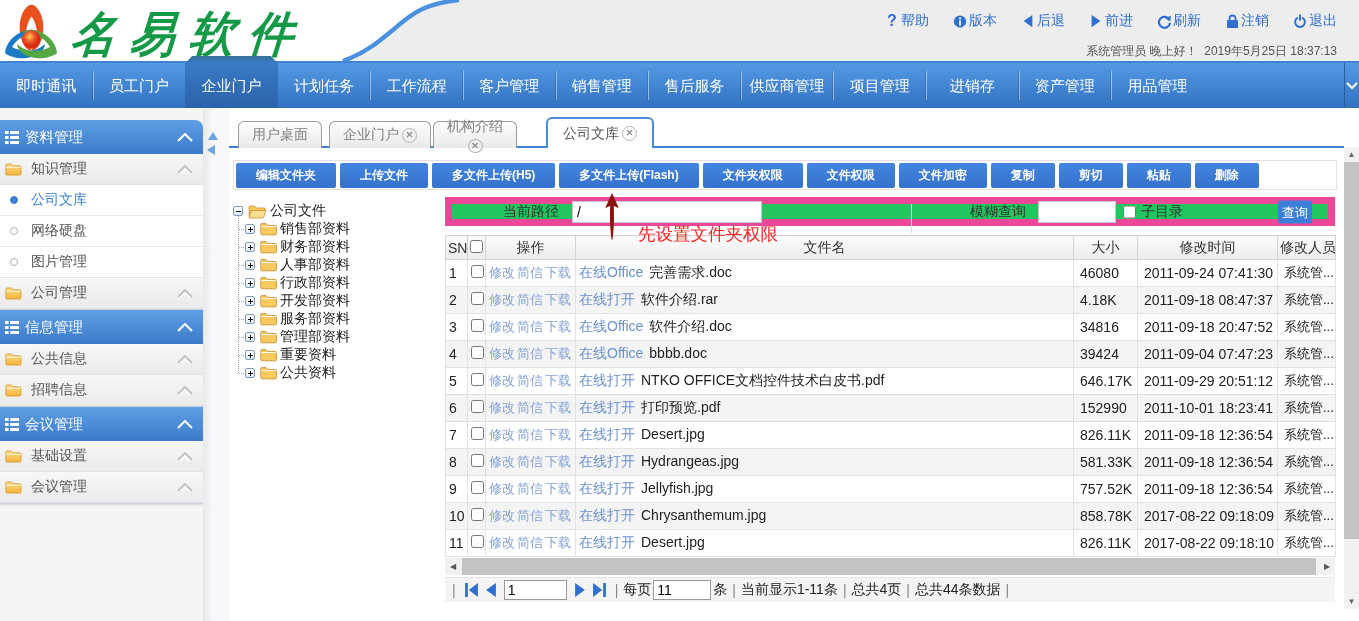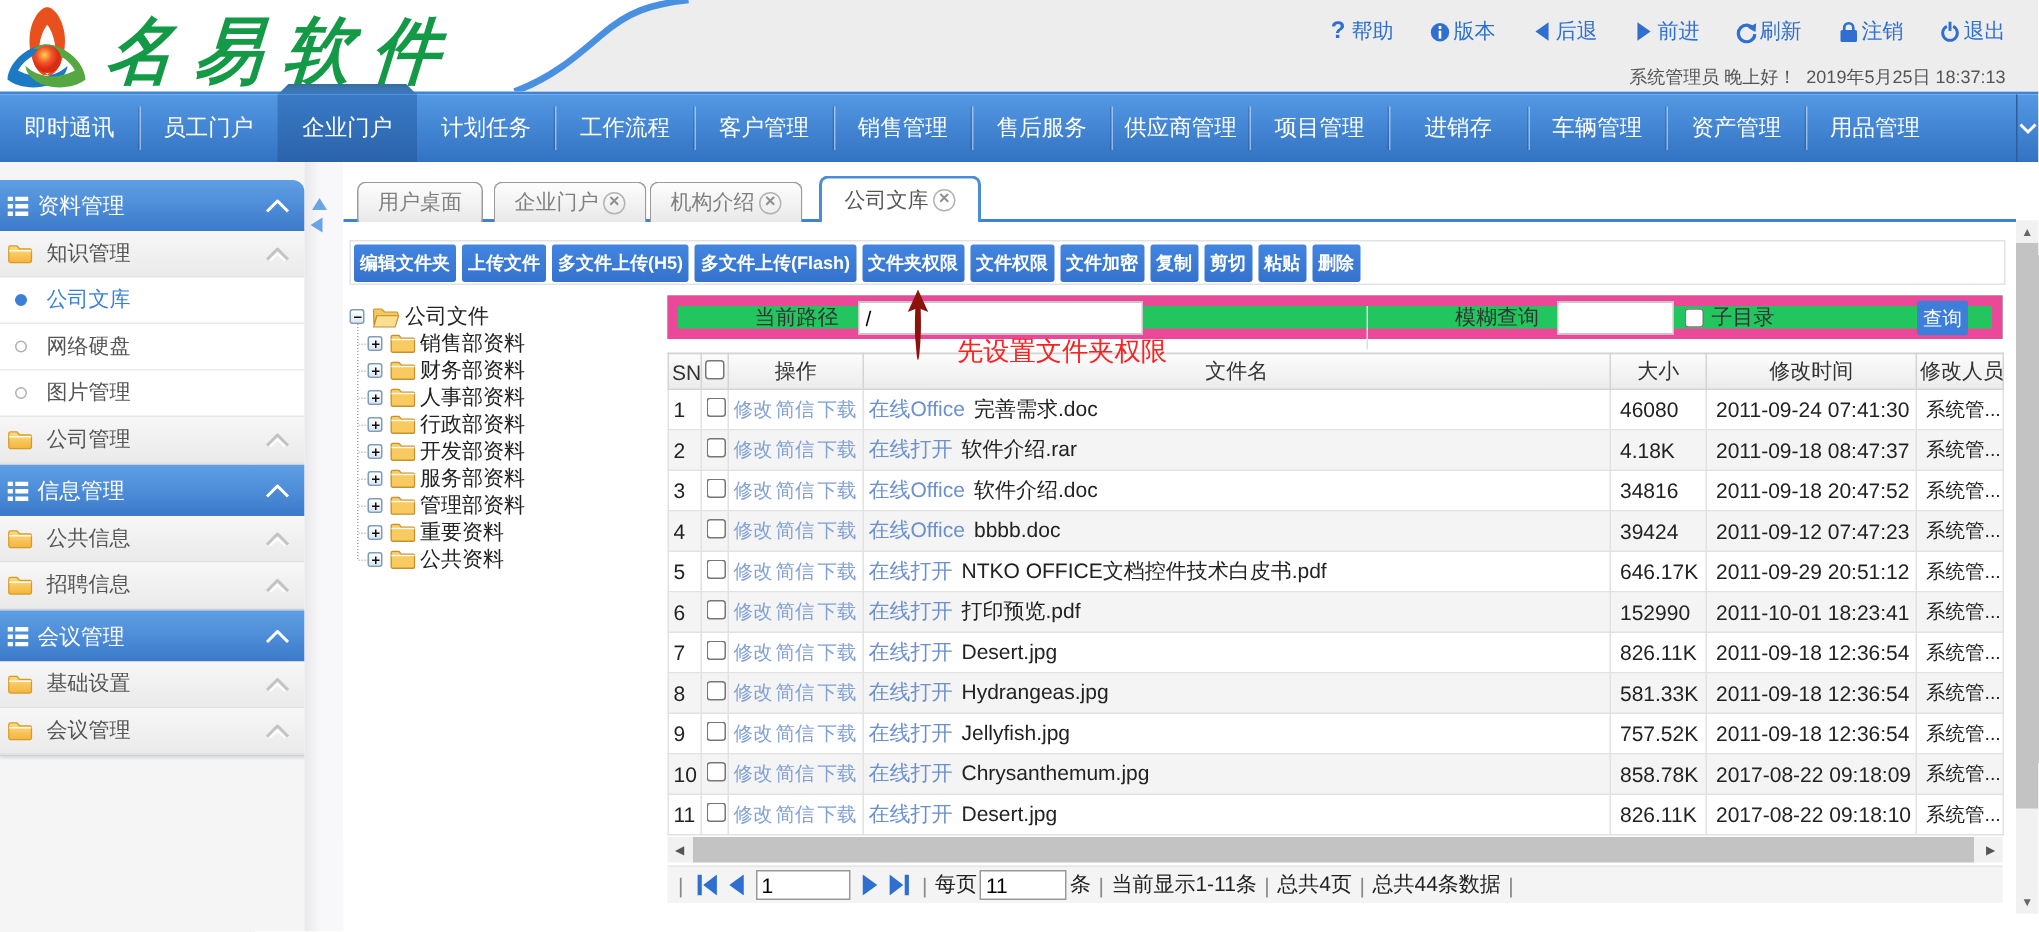--- a/index.html
+++ b/index.html
@@ -49,21 +49,21 @@
 
 
 .tabbar { position:absolute; left:0; top:9px; width:1115px; height:33px; }
 .tabbar .baseline { position:absolute; left:0; right:0; top:29px; height:2px; background:#3f82d4; }
 .tab { position:absolute; top:4px; height:27px; border:1px solid #9a9a9a; border-bottom:none; border-radius:6px 6px 0 0; background:linear-gradient(#fdfdfd,#e9e9e9); color:#808080; font-size:14px; display:flex; align-items:center; justify-content:center; gap:3px; padding:0 13px; cursor:pointer; }
 .tab.active { top:0; height:31px; background:#fff; border:2px solid #4a8cda; border-bottom:none; color:#555; z-index:2; padding:0 15px; }
 .tab .close { width:15px; height:15px; border:1.5px solid #b3b3b3; border-radius:50%; color:#909090; font-size:9.5px; font-weight:bold; line-height:12px; text-align:center; display:inline-block; }
 
 
 .toolbar { position:absolute; left:4px; top:52px; width:1104px; height:30px; border:1px solid #e2e2e2; background:#fff; display:flex; align-items:center; gap:4px; padding:0 2px; }
-.tbtn { background:linear-gradient(#4285e0,#3572cc); color:#fff; font-size:12px; font-weight:bold; height:25px; line-height:25px; padding:0 4px; border-radius:2px; cursor:pointer; white-space:nowrap; }
+.tbtn { background:linear-gradient(#4285e0,#3572cc); color:#fff; font-size:12px; font-weight:bold; height:25px; line-height:25px; padding:0 20px; border-radius:2px; cursor:pointer; white-space:nowrap; }
 
 
 .tree { position:absolute; left:4px; top:94px; width:210px; font-size:14px; color:#222; }
 .tree .kids { position:relative; }
 .tree .kids::before { content:""; position:absolute; left:5px; top:-4px; bottom:9px; width:1px; background-image:linear-gradient(#9aa5ad 1px, transparent 1px); background-size:1px 2px; }
 .tnode { height:18px; display:flex; align-items:center; white-space:nowrap; position:relative; }
 .tnode.child::before { content:""; position:absolute; left:6px; top:9px; width:6px; height:1px; background-image:linear-gradient(90deg,#9aa5ad 1px, transparent 1px); background-size:2px 1px; }
 .tnode .box { width:10px; height:10px; border:1px solid #7e9db8; border-radius:2px; background:linear-gradient(#ffffff,#dde7f0); position:relative; flex:none; margin-right:2px; }
 .tnode .box::before { content:""; position:absolute; left:1.5px; right:1.5px; top:3.5px; height:1.4px; background:#111; }
 .tnode .box.plus::after { content:""; position:absolute; top:1.5px; bottom:1.5px; left:3.5px; width:1.4px; background:#111; }
@@ -201,21 +201,20 @@
     <div class="nav-item"><span>员工门户</span></div>
     <div class="nav-item active"><span>企业门户</span></div>
     <div class="nav-item"><span>计划任务</span></div>
     <div class="nav-item"><span>工作流程</span></div>
     <div class="nav-item"><span>客户管理</span></div>
     <div class="nav-item"><span>销售管理</span></div>
     <div class="nav-item"><span>售后服务</span></div>
     <div class="nav-item"><span>供应商管理</span></div>
     <div class="nav-item"><span>项目管理</span></div>
     <div class="nav-item"><span>进销存</span></div>
-    <div class="nav-item"><span>车辆管理</span></div>
     <div class="nav-item"><span>资产管理</span></div>
     <div class="nav-item"><span>用品管理</span></div>
     <div class="nav-more">
       <svg width="12" height="8" viewBox="0 0 12 8">
         <path d="M1,1 L6,6 L11,1" fill="none" stroke="#fff" stroke-width="2"></path>
       </svg>
     </div>
   </div>
 
 <div class="sidebar" id="sidebar">
@@ -396,21 +395,21 @@
 <div class="main">
   <div class="tabbar" id="tabbar">
       <div class="baseline"></div>
       <div class="tab" style="left: 9px;">
         <span>用户桌面</span>
       </div>
       <div class="tab" style="left: 100px;">
         <span>企业门户</span>
         <span class="close">✕</span>
       </div>
-      <div class="tab" style="left: 204px;">
+      <div class="tab" style="left: 204px; flex-direction: column;">
         <span>机构介绍</span>
         <span class="close">✕</span>
       </div>
       <div class="tab active" style="left: 317px;">
         <span>公司文库</span>
         <span class="close">✕</span>
       </div>
     </div>
   <div class="toolbar" id="toolbar">
       <div class="tbtn">编辑文件夹</div>
@@ -566,21 +565,21 @@
             <td class="pad6">34816</td>
             <td class="pad6">2011-09-18 20:47:52</td>
             <td class="ellip">系统管...</td>
           </tr>
           <tr class="alt">
             <td>4</td>
             <td class="c"><input type="checkbox" style="width: 13px; height: 13px;"></td>
             <td class="ops"><a>修改</a><a>简信</a><a>下载</a></td>
             <td><a class="openlink">在线Office</a><span>bbbb.doc</span></td>
             <td class="pad6">39424</td>
-            <td class="pad6">2011-09-12 07:47:23</td>
+            <td class="pad6">2011-09-04 07:47:23</td>
             <td class="ellip">系统管...</td>
           </tr>
           <tr class="">
             <td>5</td>
             <td class="c"><input type="checkbox" style="width: 13px; height: 13px;"></td>
             <td class="ops"><a>修改</a><a>简信</a><a>下载</a></td>
             <td><a class="openlink">在线打开</a><span>NTKO OFFICE文档控件技术白皮书.pdf</span></td>
             <td class="pad6">646.17K</td>
             <td class="pad6">2011-09-29 20:51:12</td>
             <td class="ellip">系统管...</td>

